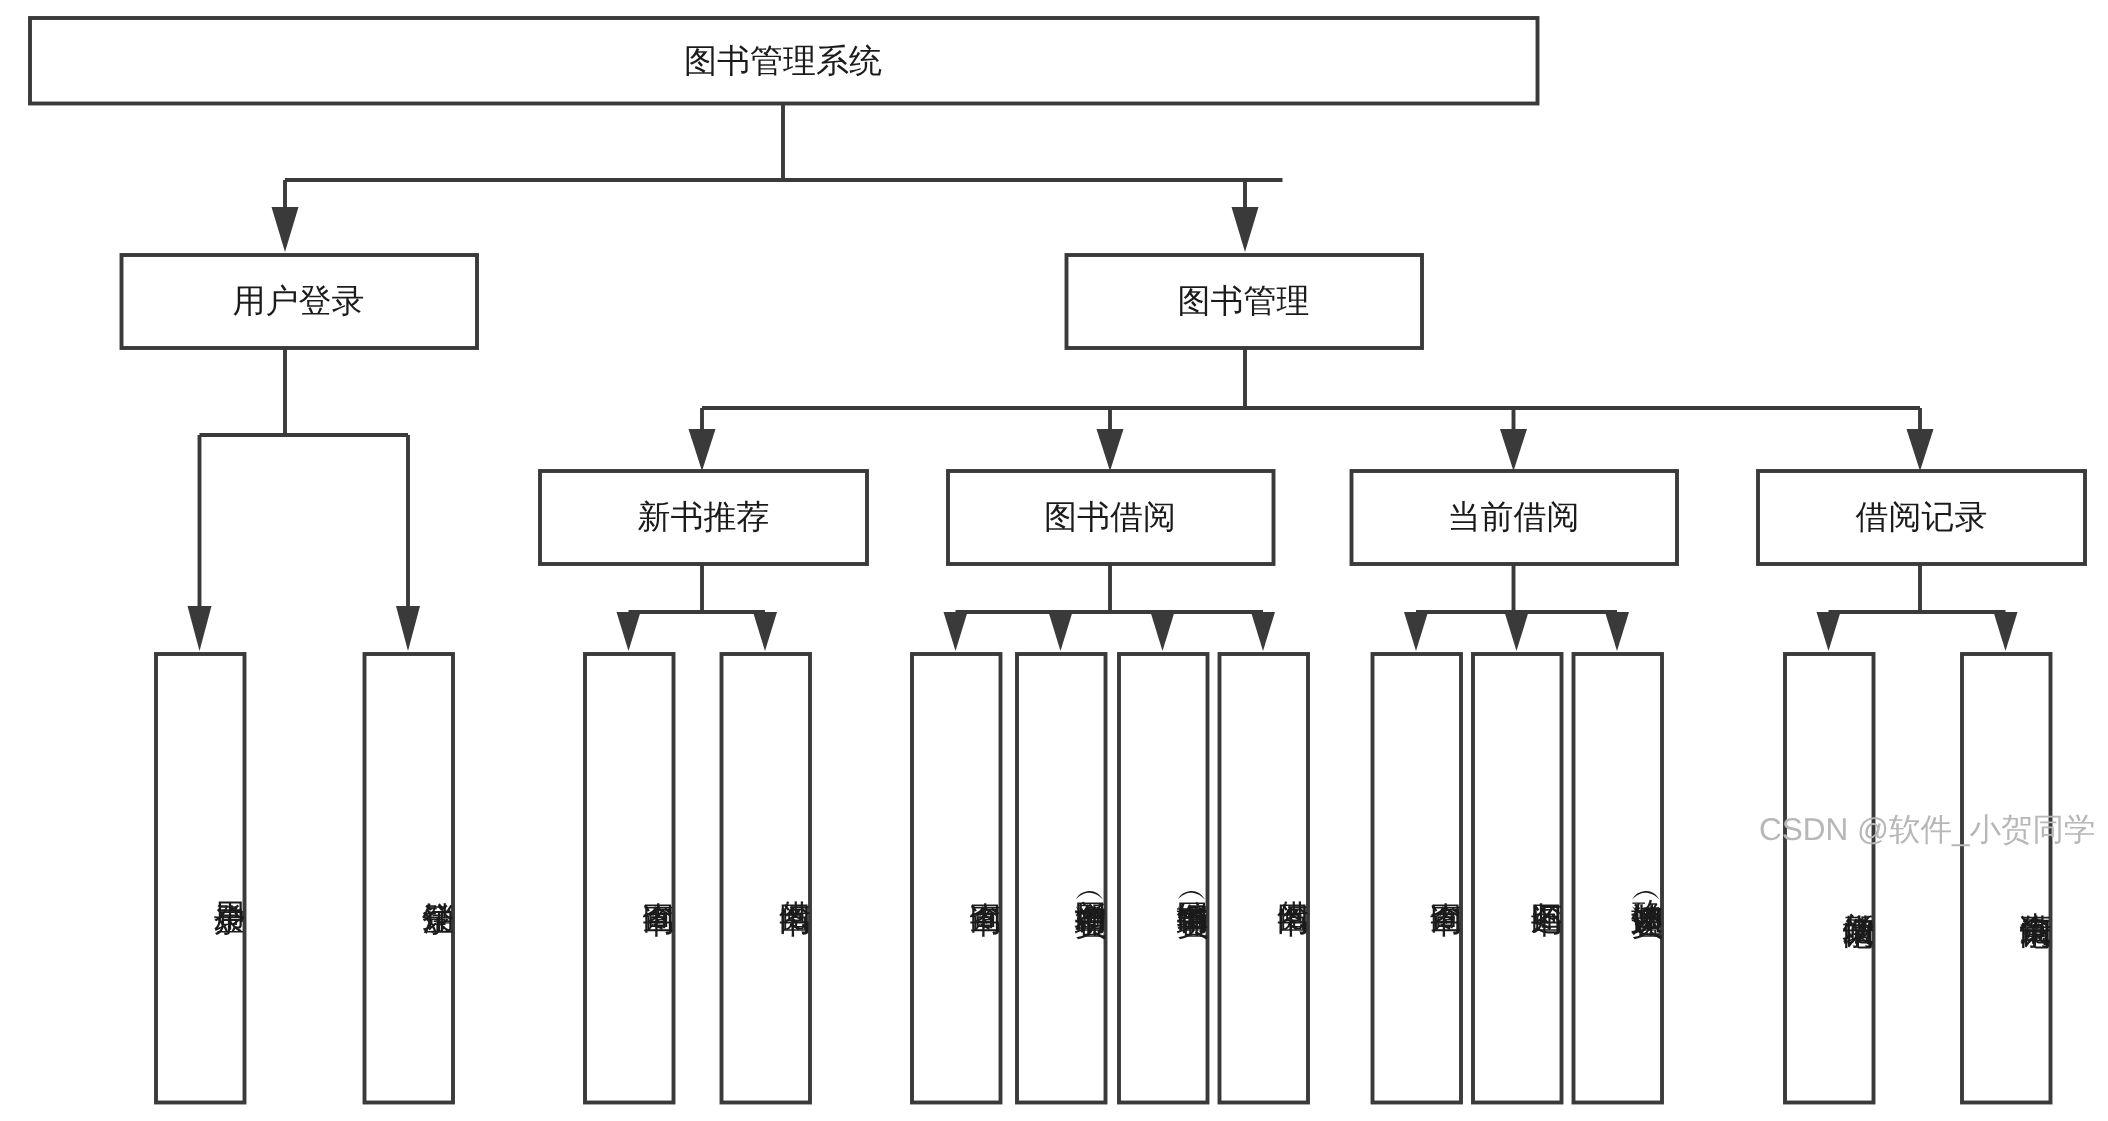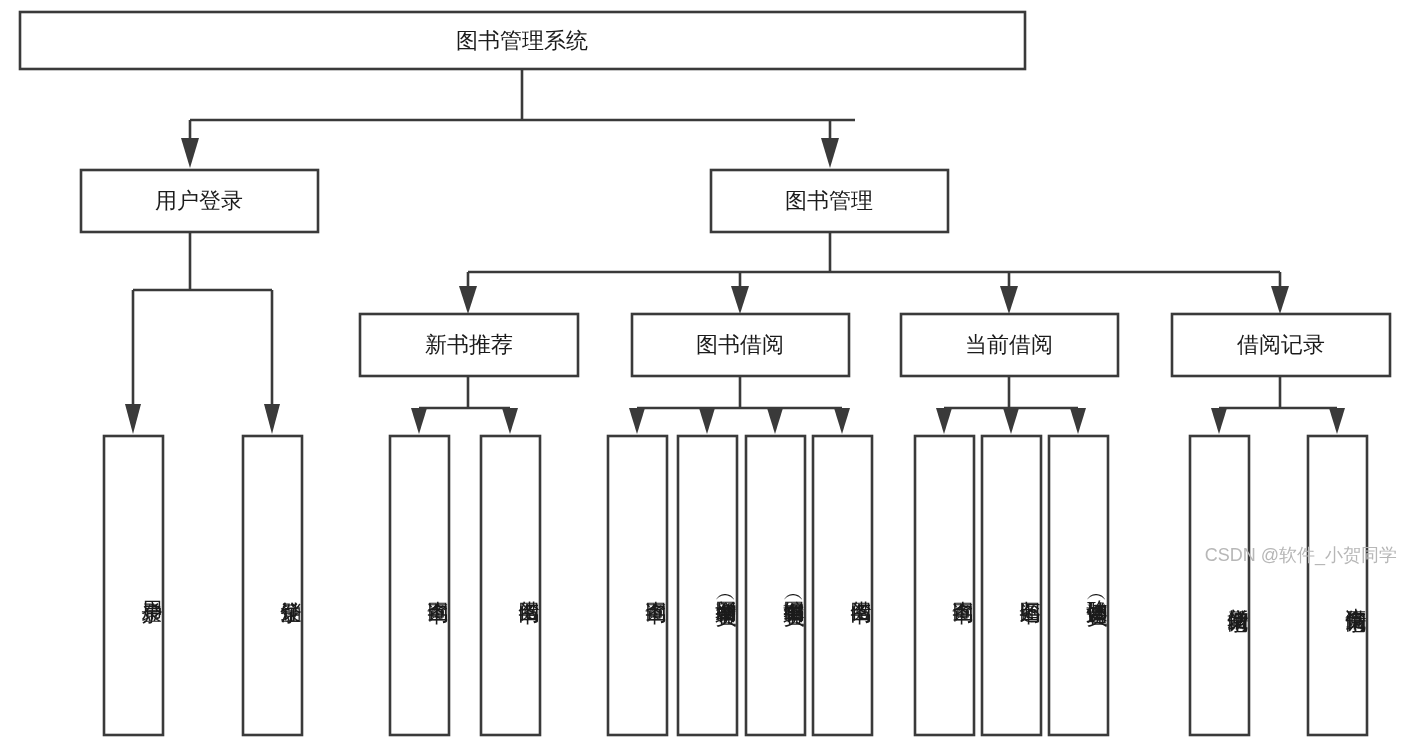--- a/index.html
+++ b/index.html
@@ -60,21 +60,21 @@
     display: flex;
     align-items: flex-start;
     justify-content: center;
     pointer-events: none;
   }
   .watermark {
     position: absolute;
     right: 8px;
     bottom: 4px;
     font-family: "Liberation Sans", "DejaVu Sans", sans-serif;
-    font-size: 18px;
+    font-size: 21px;
     color: #b7b7b7;
     white-space: nowrap;
   }
 </style>
 </head>
 <body>
 
 <div id="diagram-root">
 
   <svg id="flow" viewBox="0 0 1405 747">

